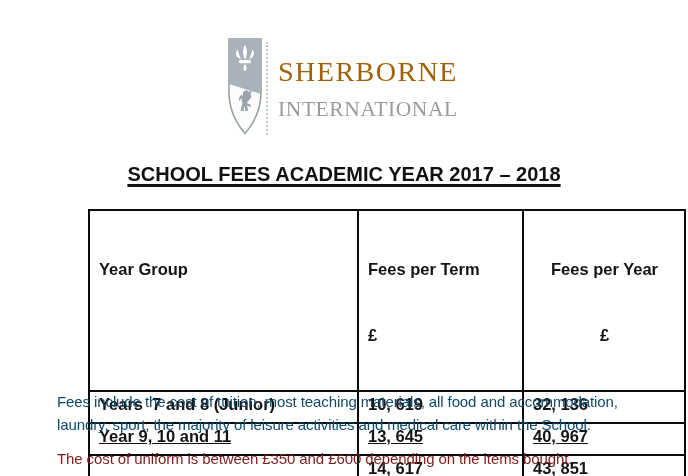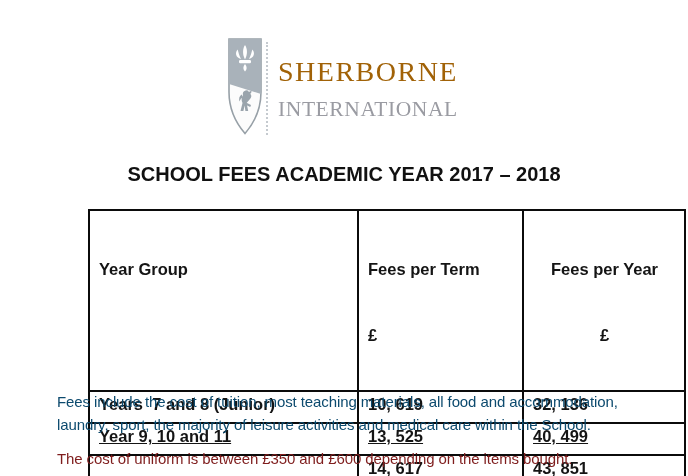--- a/index.html
+++ b/index.html
@@ -13,21 +13,21 @@
   .shield{left:228px;top:38px;width:34px;height:97px;}
   .logo-divider{left:266px;top:42px;height:93px;width:0;border-left:2px dotted #c5cacf;}
   .logo-name{left:278px;top:58px;font-family:"Liberation Serif", serif;
     font-size:28px;line-height:28px;letter-spacing:1.5px;color:#a16207;font-weight:400;text-align:right;}
   .logo-subname{left:278px;top:87px;font-family:"Liberation Serif", serif;
     font-size:21.5px;line-height:22px;letter-spacing:0.6px;color:#9a9ba2;font-weight:400;margin-top:11px;}
 
   
   .doc-title{left:0;top:163px;width:688px;text-align:center;
     font-size:20px;font-weight:bold;color:#111;}
-  .doc-title span{text-decoration-thickness:2.5px;text-underline-offset:3px;}
+  .doc-title span{text-decoration:underline;text-decoration-thickness:2.5px;text-underline-offset:3px;}
 
   
   table.fees{left:88px;top:209px;position:absolute;border-collapse:collapse;table-layout:fixed;width:539px;}
   table.fees td{border:2px solid #0b0b0b;vertical-align:top;padding:3px 8px 0 9px;
     font-size:16.5px;font-weight:bold;color:#141414;white-space:pre-wrap;}
   .col1{width:250px;} .col2{width:146px;} .col3{width:143px;text-align:center;}
   tr.hdr td{height:48px;line-height:22px;}
   tr.r1 td{height:27px;} tr.r2 td{height:27px;text-decoration:underline;}
   tr.r3 td{height:46px;}
 
@@ -84,22 +84,22 @@
         <div>£</div>
       </td>
     </tr>
     <tr class="r1">
       <td>Years  7 and 8 (Junior)</td>
       <td>10, 619</td>
       <td>32, 136</td>
     </tr>
     <tr class="r2">
       <td>Year 9, 10 and 11</td>
-      <td>13, 525</td>
-      <td>40, 499</td>
+      <td>13, 645</td>
+      <td>40, 967</td>
     </tr>
     <tr class="r3">
       <td>
         
         
       </td>
       <td>14, 617</td>
       <td>43, 851</td>
     </tr>
   </tbody>

